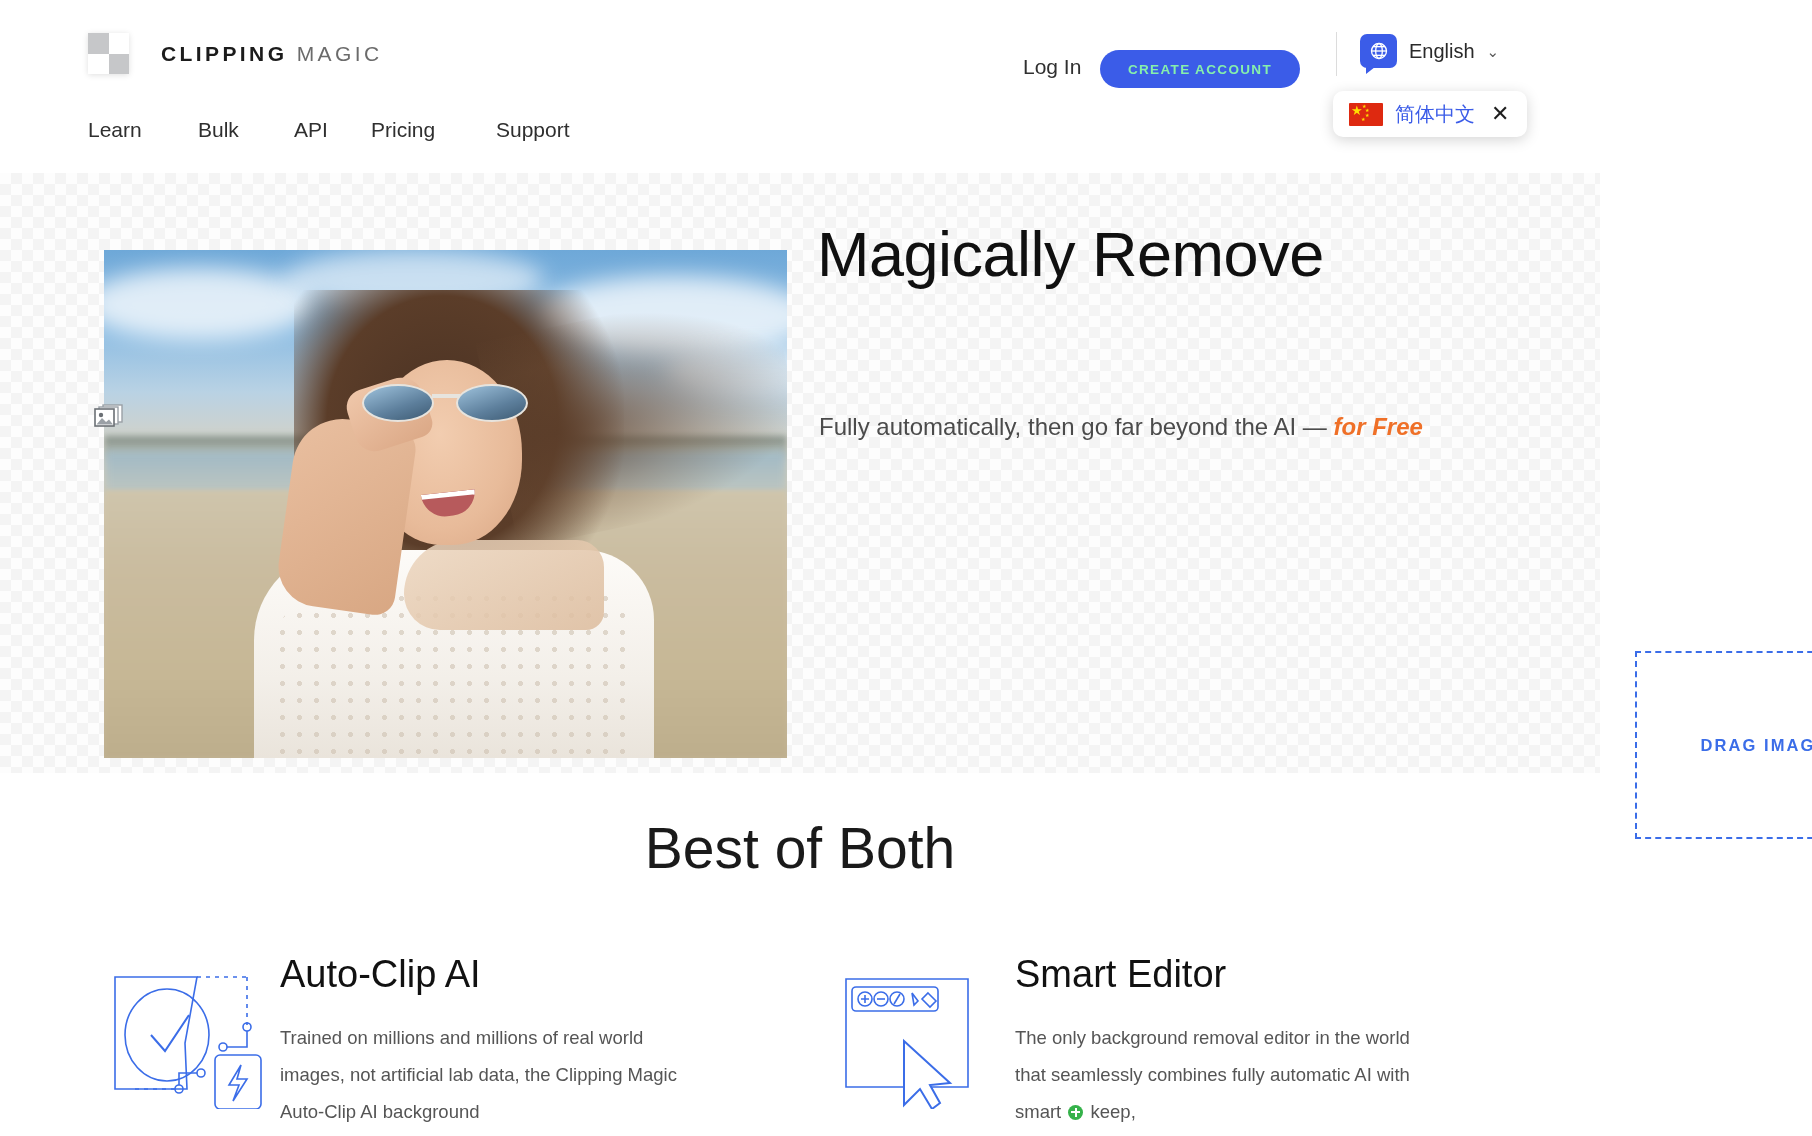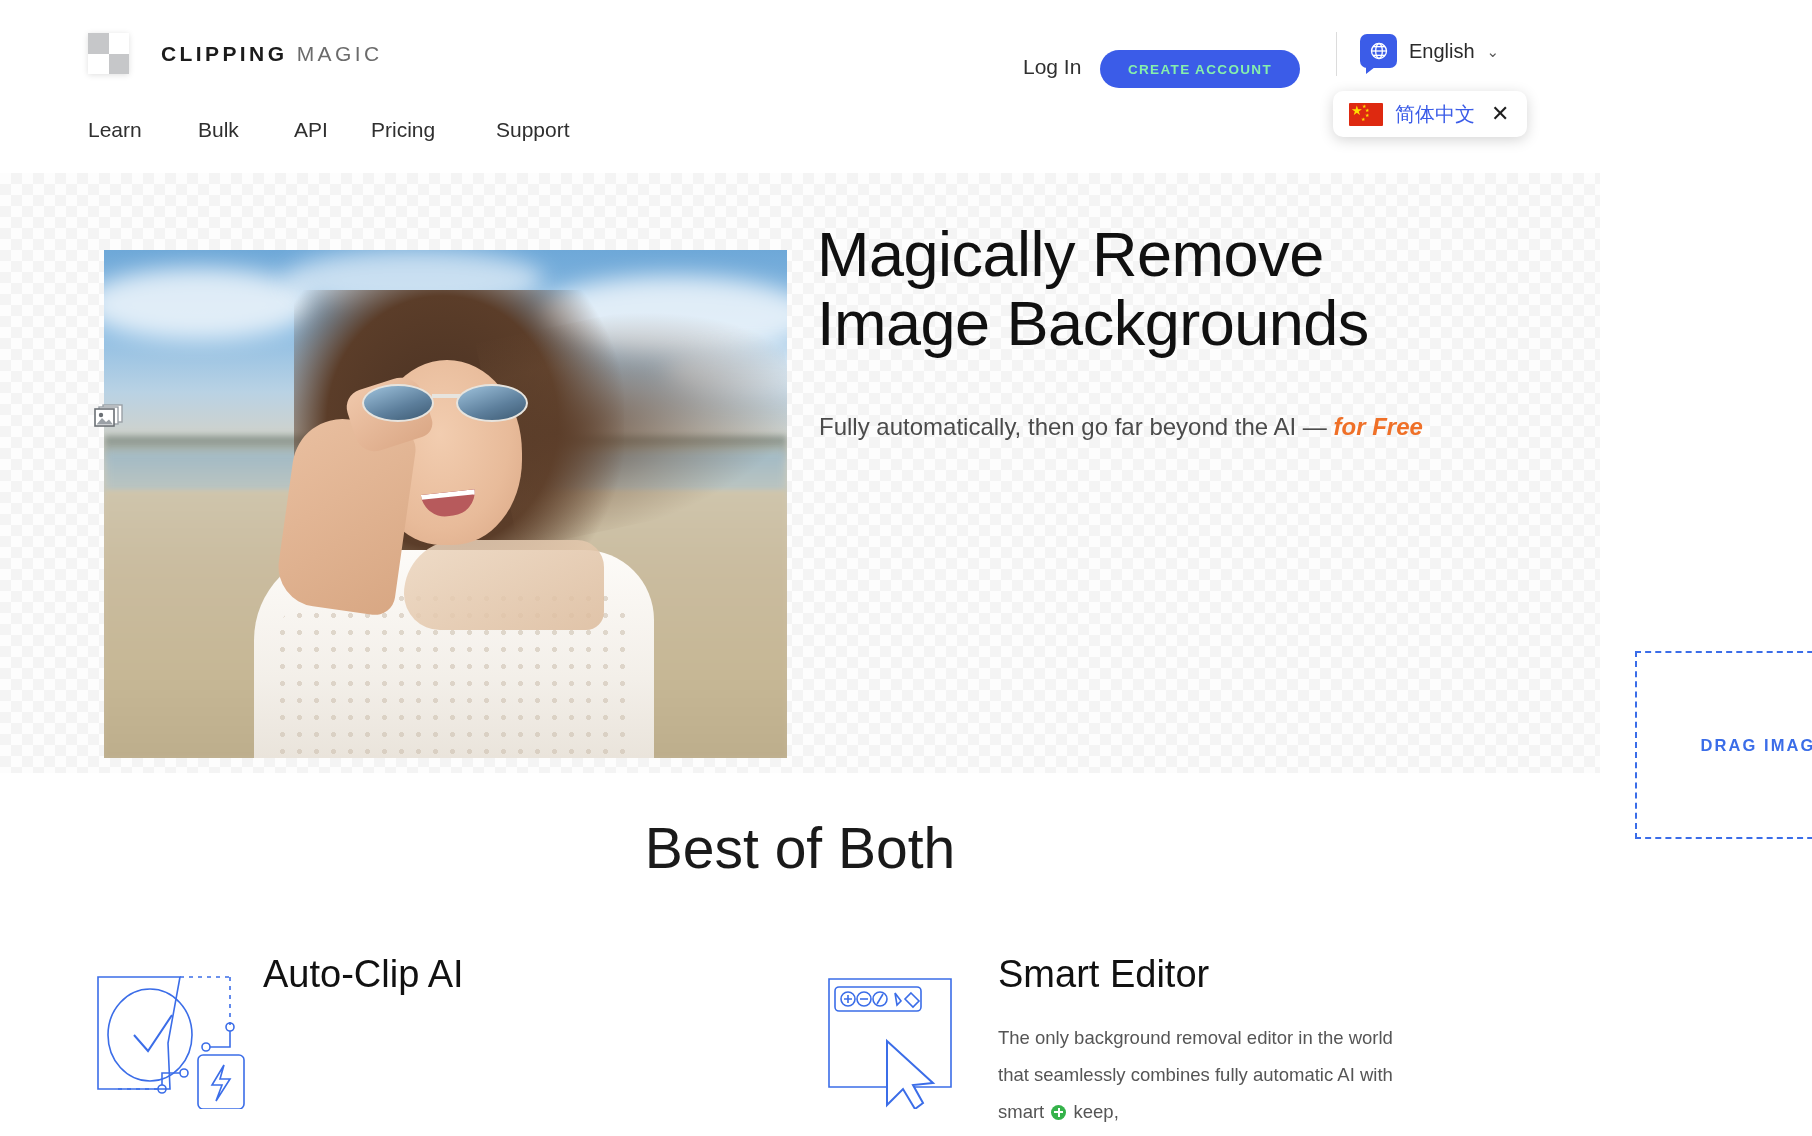--- a/index.html
+++ b/index.html
@@ -239,21 +239,21 @@
     font-size:16.5px; font-weight:700; letter-spacing:2.1px; color:#3b6de8;
   }
 
   
   .section-title {
     position:absolute; left:0; top:815px; width:1600px;
     text-align:center; font-size:57px; font-weight:400; color:#1a1a1a; margin:0;
   }
 
   .features {
-    position:absolute; left:0; top:955px; width:1546px; height:181px;
+    position:absolute; left:17px; top:955px; width:1546px; height:181px;
   }
   .feature { position:absolute; top:0; display:flex; gap:0; }
   .feature-a { left:88px; }
   .feature-b { left:823px; }
   .feat-icon { width:175px; flex:none; padding-top:14px; }
   .feat-body { width:430px; }
   .feat-title {
     margin:0; font-size:38px; font-weight:400; color:#111; line-height:1.05;
   }
   .feat-text {
@@ -359,21 +359,20 @@
       <rect x="5" y="4" width="19" height="17" fill="#ffffff" stroke="#9aa0a6" stroke-width="1.4"></rect>
       <rect x="1" y="6" width="19" height="17" fill="#ffffff" stroke="#6b7075" stroke-width="1.6"></rect>
       <circle cx="7" cy="12" r="2.2" fill="#6b7075"></circle>
       <path d="M2.5 21.5 L8 15 L12 19 L15 16.5 L19 21.5 Z" fill="#9aa0a6"></path>
     </svg>
   </span>
 
   <div class="hero-copy">
     <h1 class="hero-title">
       <span>Magically Remove</span><br>
-      <span>Image Backgrounds</span>
     </h1>
 
     <p class="hero-sub">
       <span>Fully automatically, then go far beyond the AI — </span><span class="free">for Free</span>
     </p>
 
     <div class="drop-zone">
       <span>DRAG IMAGE HERE</span>
     </div>
 
@@ -398,20 +397,21 @@
         <rect x="110" y="86" width="46" height="54" rx="5"></rect>
         <path d="M136 96 L124 116 H134 L128 132 L142 110 H132 Z" stroke-width="1.6"></path>
         <path d="M30 120 H70" stroke-dasharray="4 5"></path>
         <circle cx="74" cy="120" r="4"></circle>
         <path d="M74 116 V104 H92"></path>
         <circle cx="96" cy="104" r="4"></circle>
       </svg>
     </div>
     <div class="feat-body">
       <h3 class="feat-title">Auto-Clip AI</h3>
+      <p class="feat-text">Trained on millions and millions of real world images, not artificial lab data, the Clipping Magic Auto-Clip AI background</p>
     </div>
   </div>
 
   <div class="feature feature-b">
     <div class="feat-icon">
       <svg width="160" height="140" viewBox="0 0 160 140" fill="none" stroke="#3b6de8" stroke-width="1.6">
         <path d="M6 10 H128 V118 H6 Z"></path>
         <rect x="12" y="18" width="86" height="24" rx="4"></rect>
         <circle cx="25" cy="30" r="7"></circle>
           <path d="M21 30h8M25 26v8"></path>

